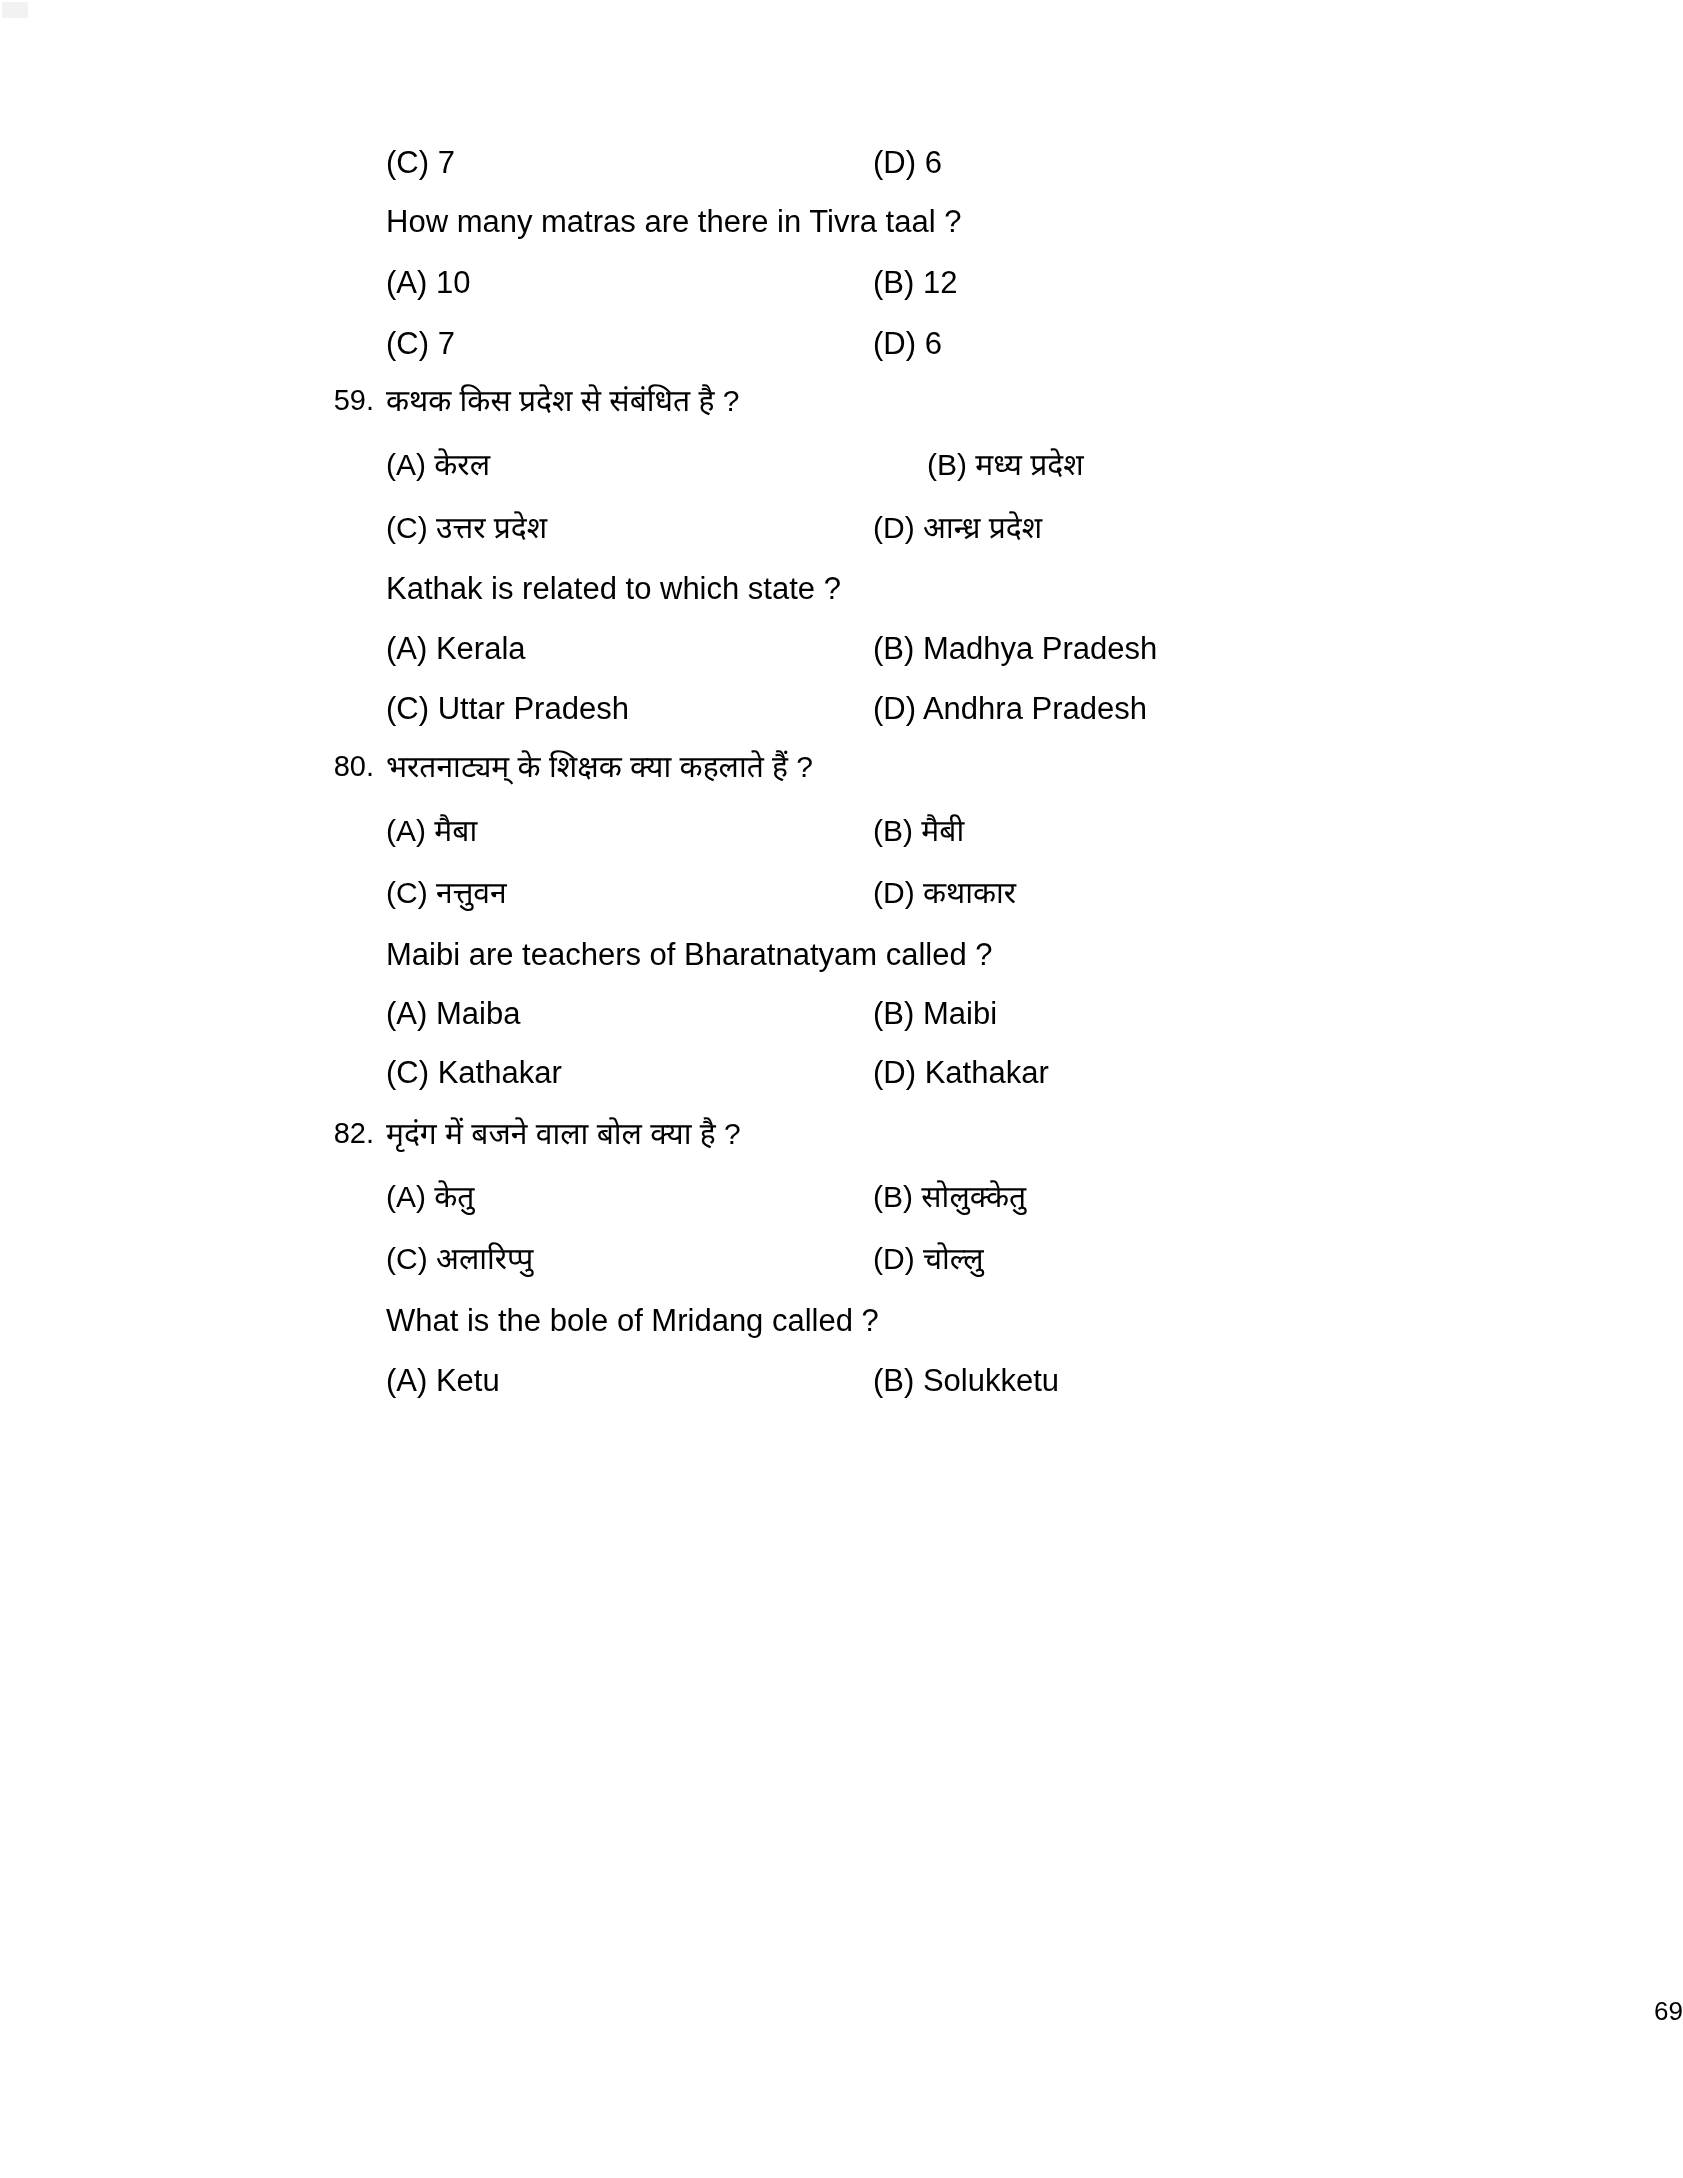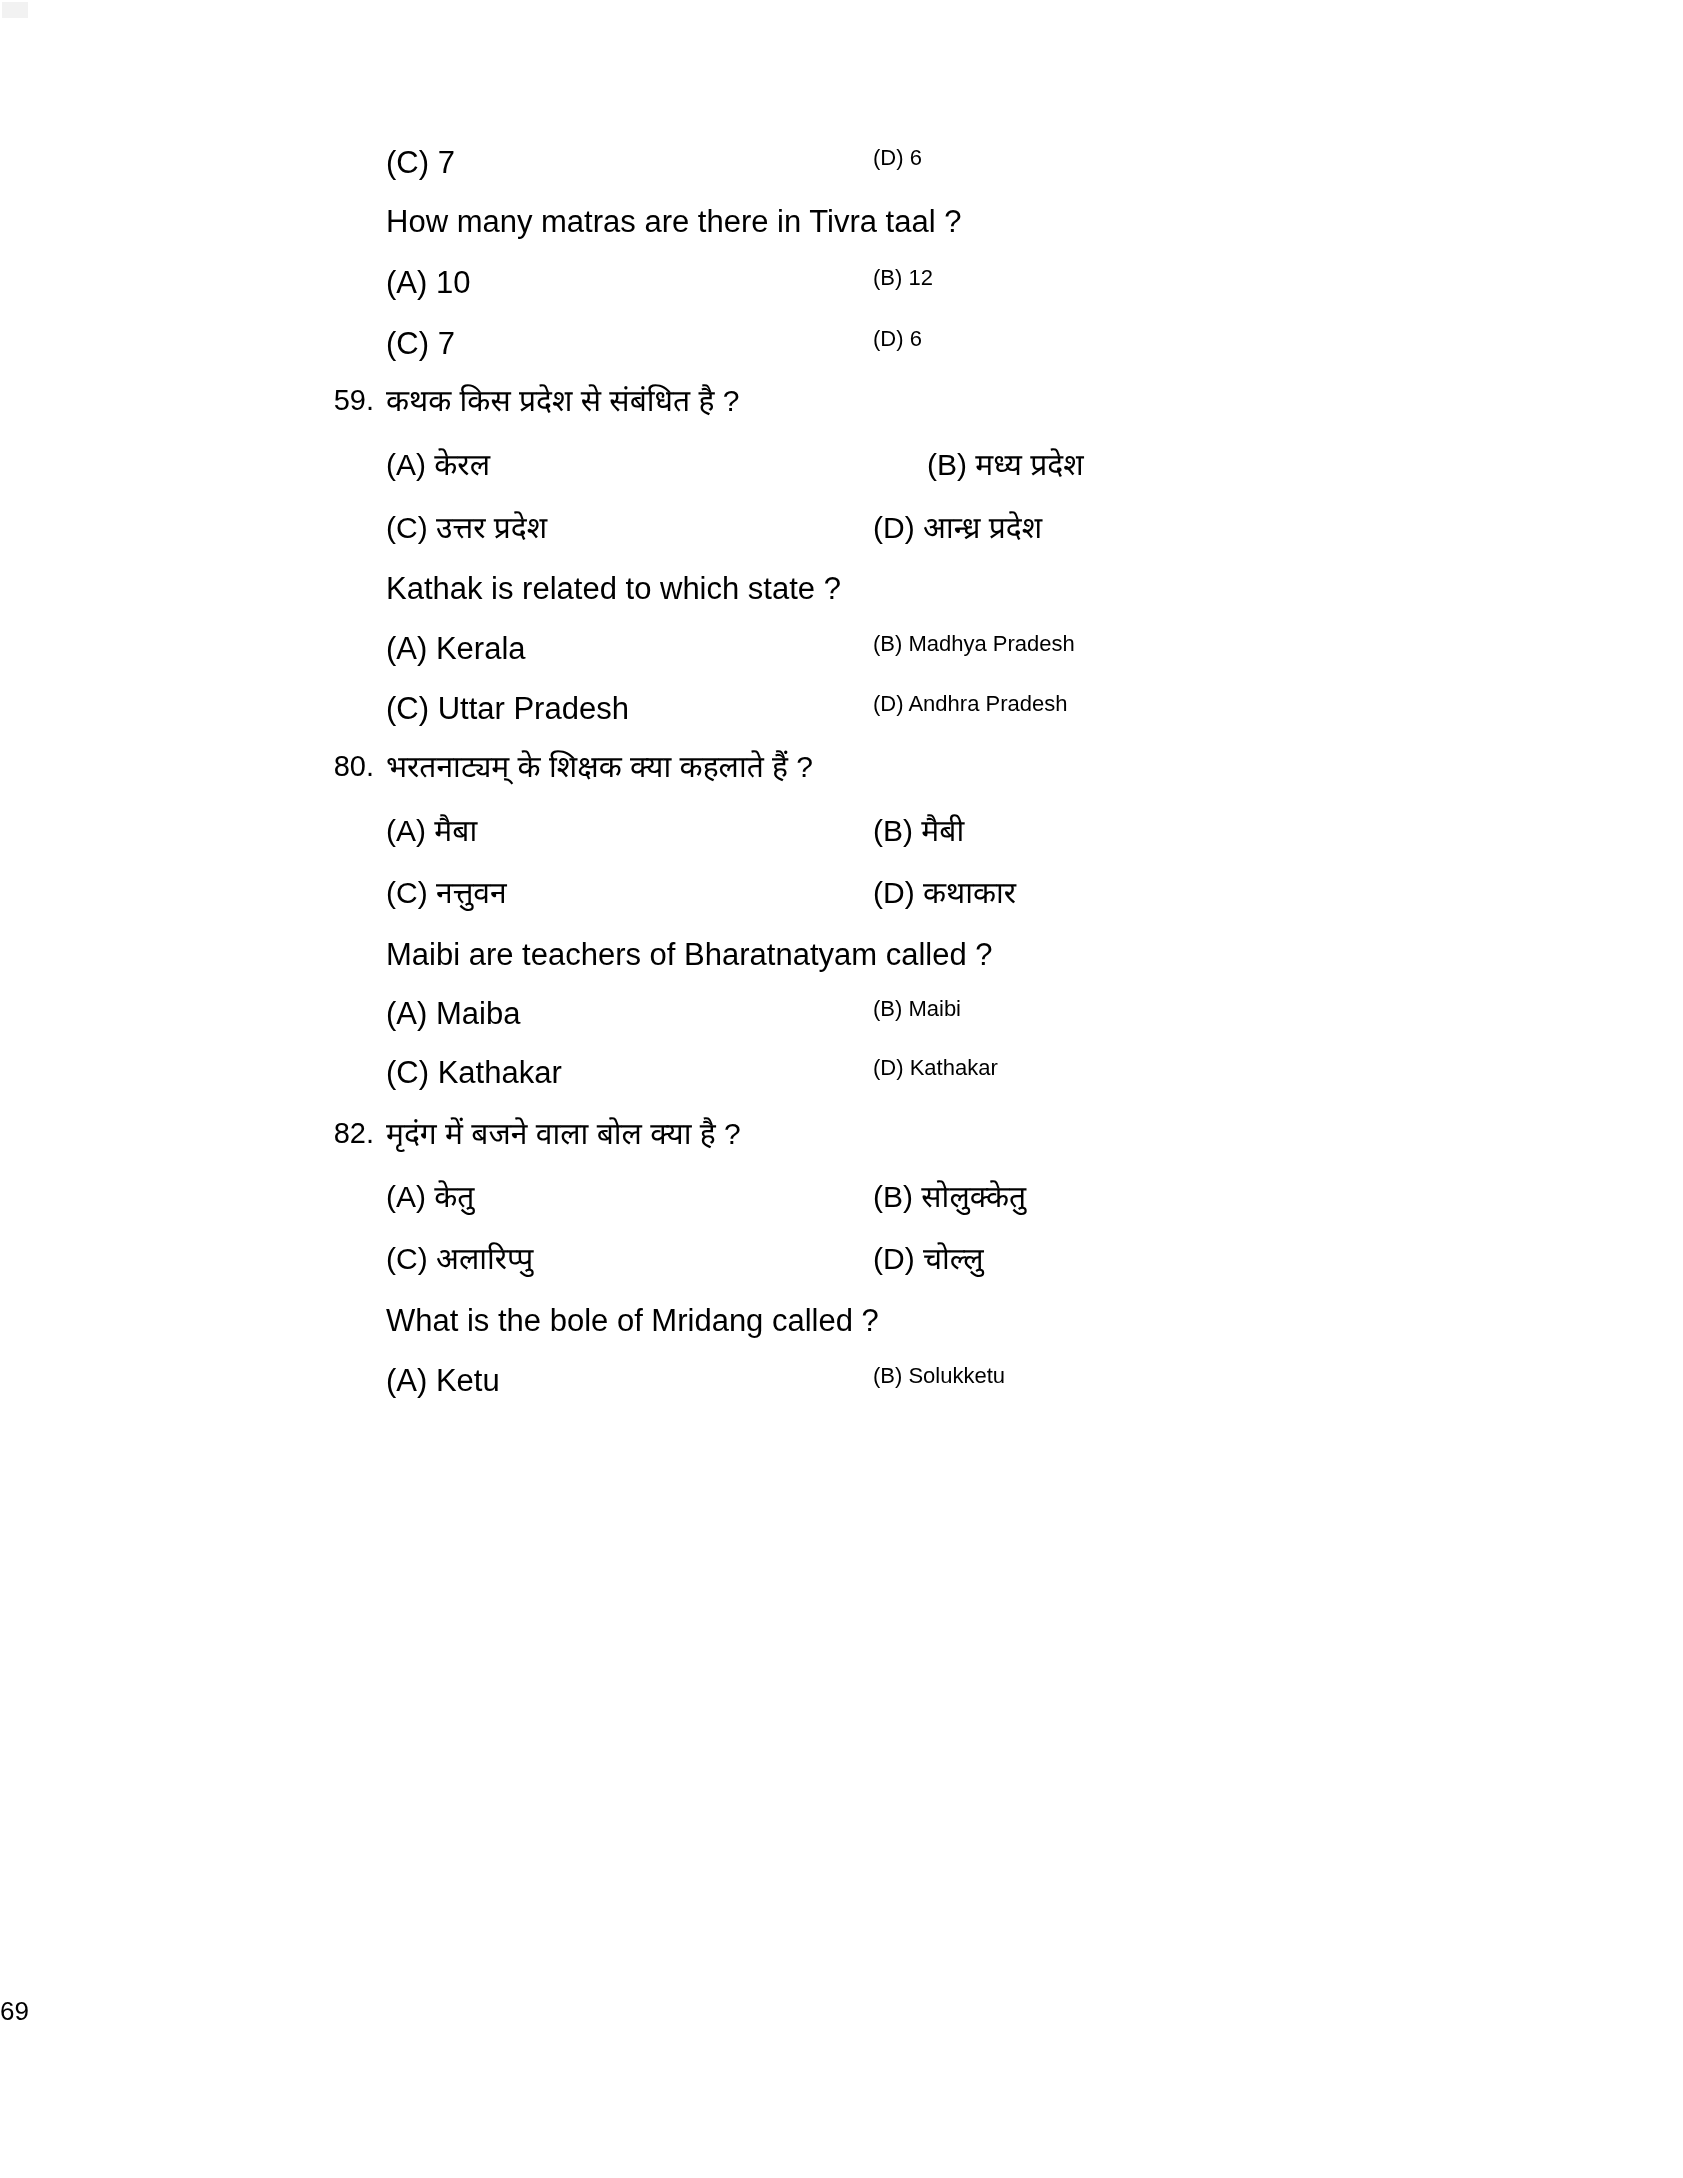--- a/index.html
+++ b/index.html
@@ -61,41 +61,41 @@
     position: absolute;
     left: 386px;
     font-size: 31px;
     line-height: 1;
     white-space: nowrap;
   }
 
   .text-right {
     position: absolute;
     left: 873px;
-    font-size: 22px;
+    font-size: 31px;
     line-height: 1;
     white-space: nowrap;
   }
 
   
   .dev {
     font-family: "Liberation Sans", "DejaVu Sans", sans-serif;
     font-size: 30px;
   }
 
   .indent-b {
     left: 927px;
   }
 
   .page-number {
     position: absolute;
     left: 0;
     top: 1998px;
     width: 1683px;
-    text-align: left;
+    text-align: right;
     font-size: 26px;
     line-height: 1;
   }
 </style>
 </head>
 <body>
 
 <div class="page">
 
   <div class="corner-smudge"></div>

